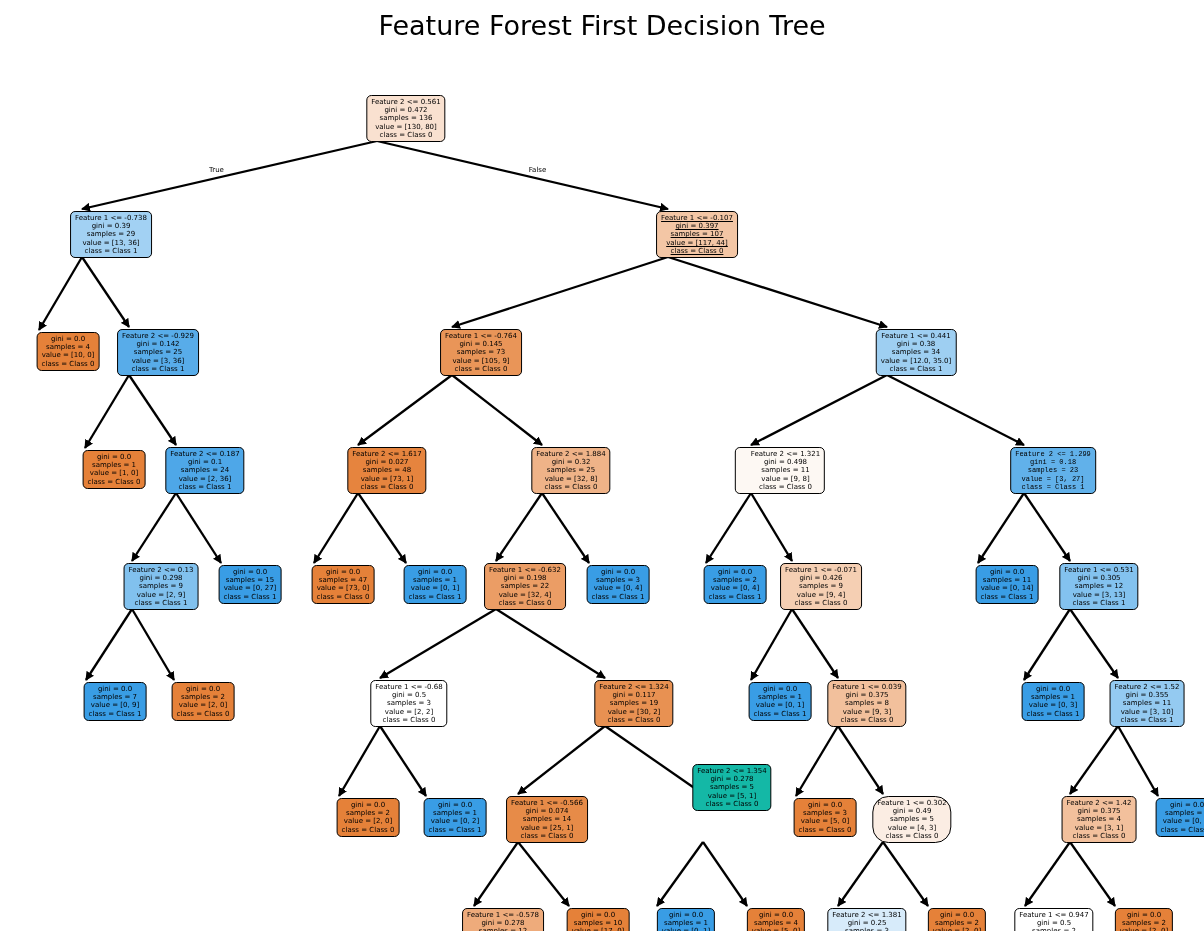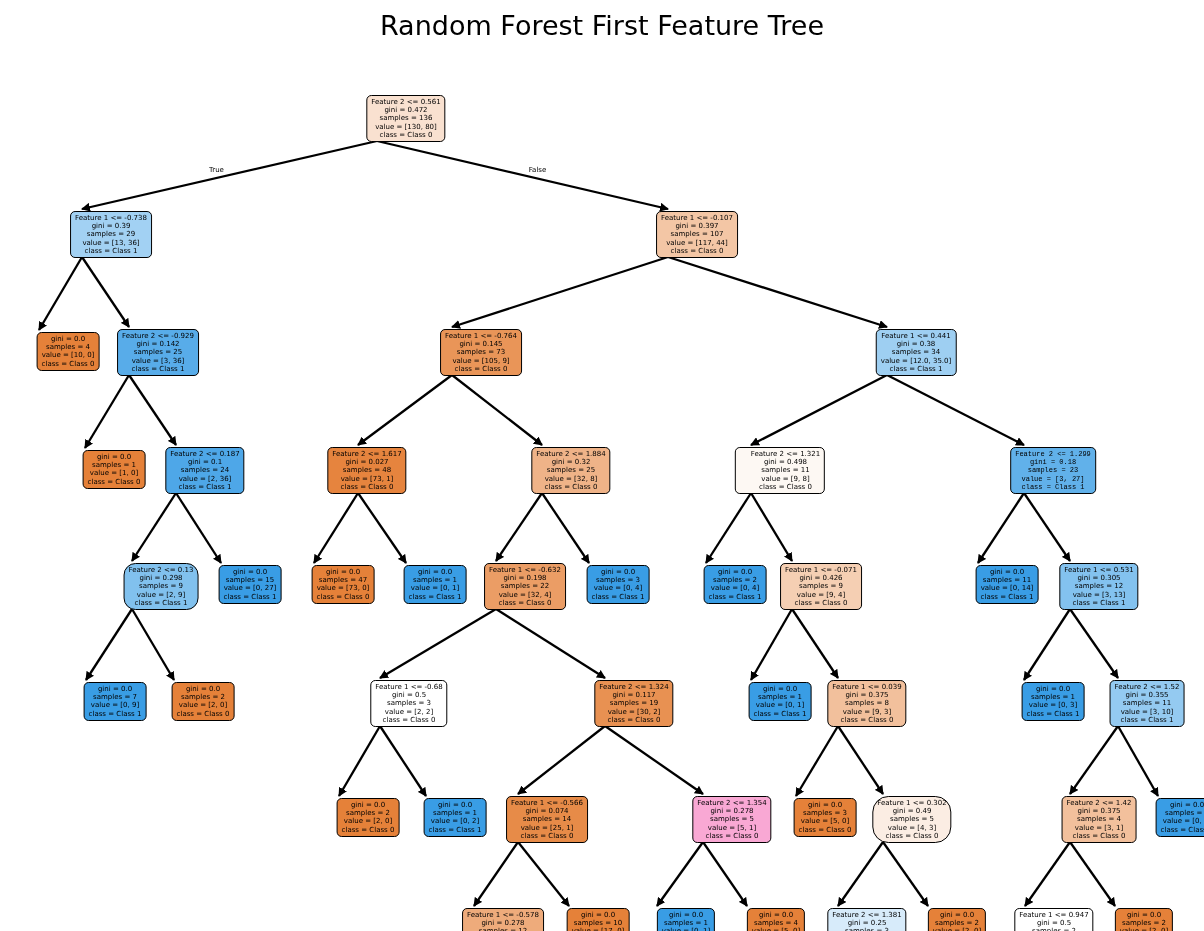--- a/index.html
+++ b/index.html
@@ -33,21 +33,21 @@
   }
   .edge-label{
     font-size:7px;
     fill:#000;
   }
 </style>
 </head>
 <body>
 
 <div id="figure">
-  <h1 id="figure-title">Random Forest First Feature Tree</h1>
+  <h1 id="figure-title">Feature Forest First Decision Tree</h1>
   <svg id="edges-svg" width="1204" height="931">
     <defs>
       <marker id="arrowhead" markerUnits="userSpaceOnUse" markerWidth="9" markerHeight="9" refX="8" refY="4.5" orient="auto">
         <path d="M0,0 L9,4.5 L0,9 z" fill="#000"></path>
       </marker>
     </defs>
     <g id="edge-group">
         <line x1="377" y1="141" x2="82" y2="209" stroke="#000" stroke-width="2.3" marker-end="url(#arrowhead)"></line>
         <line x1="377" y1="141" x2="668" y2="209" stroke="#000" stroke-width="2.3" marker-end="url(#arrowhead)"></line>
         <line x1="82" y1="257" x2="39" y2="330" stroke="#000" stroke-width="2.3" marker-end="url(#arrowhead)"></line>
@@ -108,21 +108,21 @@
         <div>value = [130, 80]</div>
         <div>class = Class 0</div>
       </div>
       <div class="node" style="left: 82px; top: 211px; background: rgb(162, 209, 243);">
         <div>Feature 1 &lt;= -0.738</div>
         <div>gini = 0.39</div>
         <div>samples = 29</div>
         <div>value = [13, 36]</div>
         <div>class = Class 1</div>
       </div>
-      <div class="node" style="left: 668px; top: 211px; background: rgb(243, 198, 165);">
+      <div class="node" style="left: 668px; top: 211px; background: rgb(243, 198, 165); text-decoration: underline;">
         <div>Feature 1 &lt;= -0.107</div>
         <div>gini = 0.397</div>
         <div>samples = 107</div>
         <div>value = [117, 44]</div>
         <div>class = Class 0</div>
       </div>
       <div class="node" style="left: 39px; top: 332px; background: rgb(229, 129, 57);">
         <div>gini = 0.0</div>
         <div>samples = 4</div>
         <div>value = [10, 0]</div>
@@ -155,21 +155,21 @@
         <div>value = [1, 0]</div>
         <div>class = Class 0</div>
       </div>
       <div class="node" style="left: 176px; top: 447px; background: rgb(78, 167, 232);">
         <div>Feature 2 &lt;= 0.187</div>
         <div>gini = 0.1</div>
         <div>samples = 24</div>
         <div>value = [2, 36]</div>
         <div>class = Class 1</div>
       </div>
-      <div class="node" style="left: 338px; top: 447px; background: rgb(230, 132, 62);">
+      <div class="node" style="left: 358px; top: 447px; background: rgb(230, 132, 62);">
         <div>Feature 2 &lt;= 1.617</div>
         <div>gini = 0.027</div>
         <div>samples = 48</div>
         <div>value = [73, 1]</div>
         <div>class = Class 0</div>
       </div>
       <div class="node" style="left: 542px; top: 447px; background: rgb(239, 179, 136);">
         <div>Feature 2 &lt;= 1.884</div>
         <div>gini = 0.32</div>
         <div>samples = 25</div>
@@ -183,21 +183,21 @@
         <div>value = [9, 8]</div>
         <div>class = Class 0</div>
       </div>
       <div class="node" style="left: 1024px; top: 447px; background: rgb(97, 177, 234); font-family: Liberation Mono, monospace;">
         <div>Feature 2 &lt;= 1.299</div>
         <div>gini = 0.18</div>
         <div>samples = 23</div>
         <div>value = [3, 27]</div>
         <div>class = Class 1</div>
       </div>
-      <div class="node" style="left: 132px; top: 563px; background: rgb(129, 193, 238); border-radius: 12px;">
+      <div class="node" style="left: 132px; top: 563px; background: rgb(129, 193, 238);">
         <div>Feature 2 &lt;= 0.13</div>
         <div>gini = 0.298</div>
         <div>samples = 9</div>
         <div>value = [2, 9]</div>
         <div>class = Class 1</div>
       </div>
       <div class="node" style="left: 221px; top: 565px; background: rgb(57, 157, 229);">
         <div>gini = 0.0</div>
         <div>samples = 15</div>
         <div>value = [0, 27]</div>
@@ -318,21 +318,21 @@
         <div>value = [0, 2]</div>
         <div>class = Class 1</div>
       </div>
       <div class="node" style="left: 518px; top: 796px; background: rgb(231, 139, 72);">
         <div>Feature 1 &lt;= -0.566</div>
         <div>gini = 0.074</div>
         <div>samples = 14</div>
         <div>value = [25, 1]</div>
         <div>class = Class 0</div>
       </div>
-      <div class="node" style="left: 703px; top: 796px; background: #f9a8d4;">
+      <div class="node" style="left: 703px; top: 764px; background: #14b8a6;">
         <div>Feature 2 &lt;= 1.354</div>
         <div>gini = 0.278</div>
         <div>samples = 5</div>
         <div>value = [5, 1]</div>
         <div>class = Class 0</div>
       </div>
       <div class="node" style="left: 796px; top: 798px; background: rgb(229, 129, 57);">
         <div>gini = 0.0</div>
         <div>samples = 3</div>
         <div>value = [5, 0]</div>

